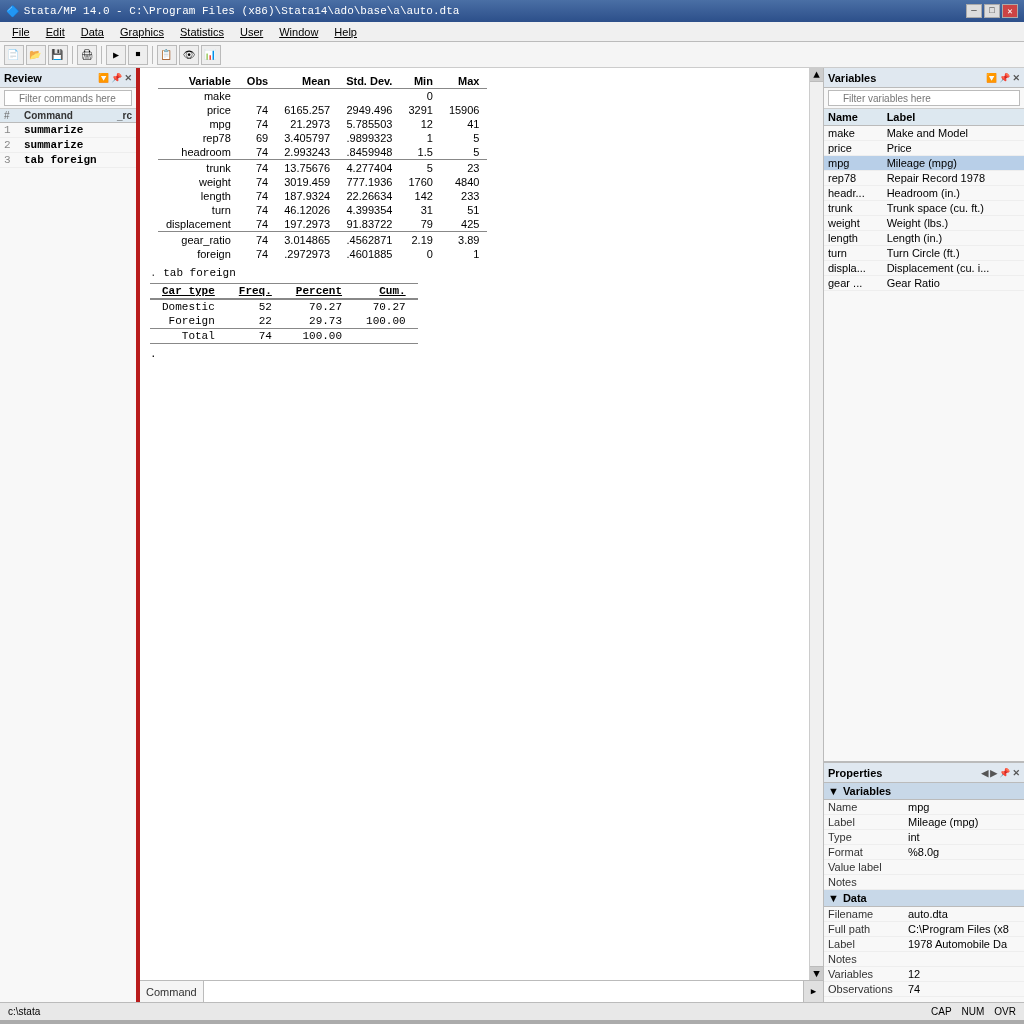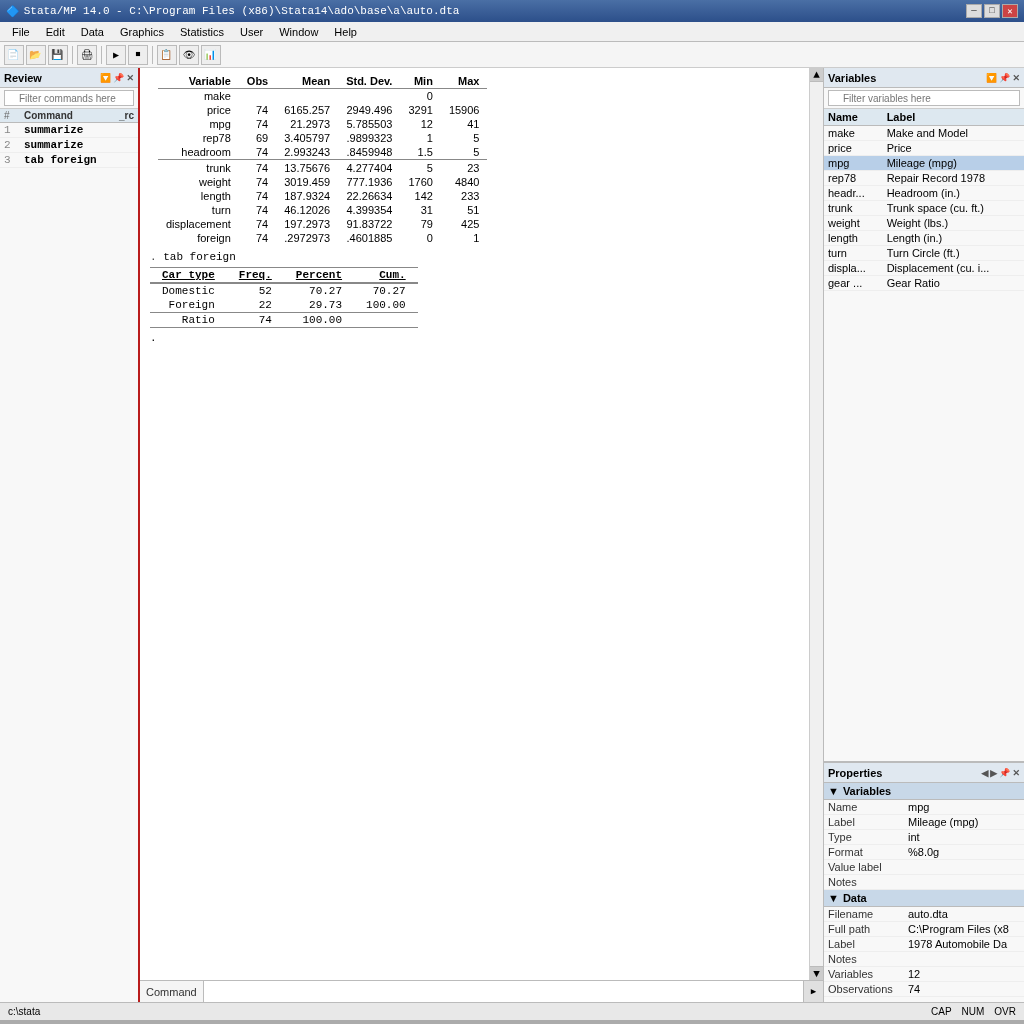--- a/index.html
+++ b/index.html
@@ -34,20 +34,21 @@
       align-items: center;
       height: 20px;
       padding: 0 4px;
       font-size: 11px;
       font-family: 'Segoe UI', sans-serif;
     }
     .menu-item {
       padding: 2px 8px;
       cursor: pointer;
       color: #000;
+      text-decoration: underline;
     }
 
     .toolbar {
       background: #f5f5f5;
       border-bottom: 1px solid #ccc;
       display: flex;
       align-items: center;
       height: 26px;
       padding: 0 4px;
       gap: 2px;
@@ -63,21 +64,21 @@
     .tb-sep { width: 1px; height: 18px; background: #bbb; margin: 0 2px; }
 
     .main-layout {
       display: flex;
       height: calc(100vh - 90px);
     }
 
     
     .review-panel {
       width: 140px;
-      border-right: 2px solid #b91c1c;
+      border-right: 4px solid #b91c1c;
       background: #f8f8f8;
       display: flex;
       flex-direction: column;
       flex-shrink: 0;
     }
     .panel-header {
       background: #e0e8f0;
       border-bottom: 1px solid #bbb;
       padding: 2px 4px;
       display: flex;
@@ -520,20 +521,28 @@
               <td>51</td>
             </tr>
             <tr>
               <td class="var-name">displacement</td>
               <td>74</td>
               <td>197.2973</td>
               <td>91.83722</td>
               <td>79</td>
               <td>425</td>
             </tr>
+            <tr class="sep-row">
+              <td class="var-name">gear_ratio</td>
+              <td>74</td>
+              <td>3.014865</td>
+              <td>.4562871</td>
+              <td>2.19</td>
+              <td>3.89</td>
+            </tr>
             <tr>
               <td class="var-name">foreign</td>
               <td>74</td>
               <td>.2972973</td>
               <td>.4601885</td>
               <td>0</td>
               <td>1</td>
             </tr>
           </tbody>
         </table>
@@ -556,21 +565,21 @@
               <td>70.27</td>
               <td>70.27</td>
             </tr>
             <tr>
               <td>Foreign</td>
               <td>22</td>
               <td>29.73</td>
               <td>100.00</td>
             </tr>
             <tr class="total-row bot-row">
-              <td>Ratio</td>
+              <td>Total</td>
               <td>74</td>
               <td>100.00</td>
               <td></td>
             </tr>
           </tbody>
         </table>
 
         <div class="cursor-line">.</div>
 
       </div>

